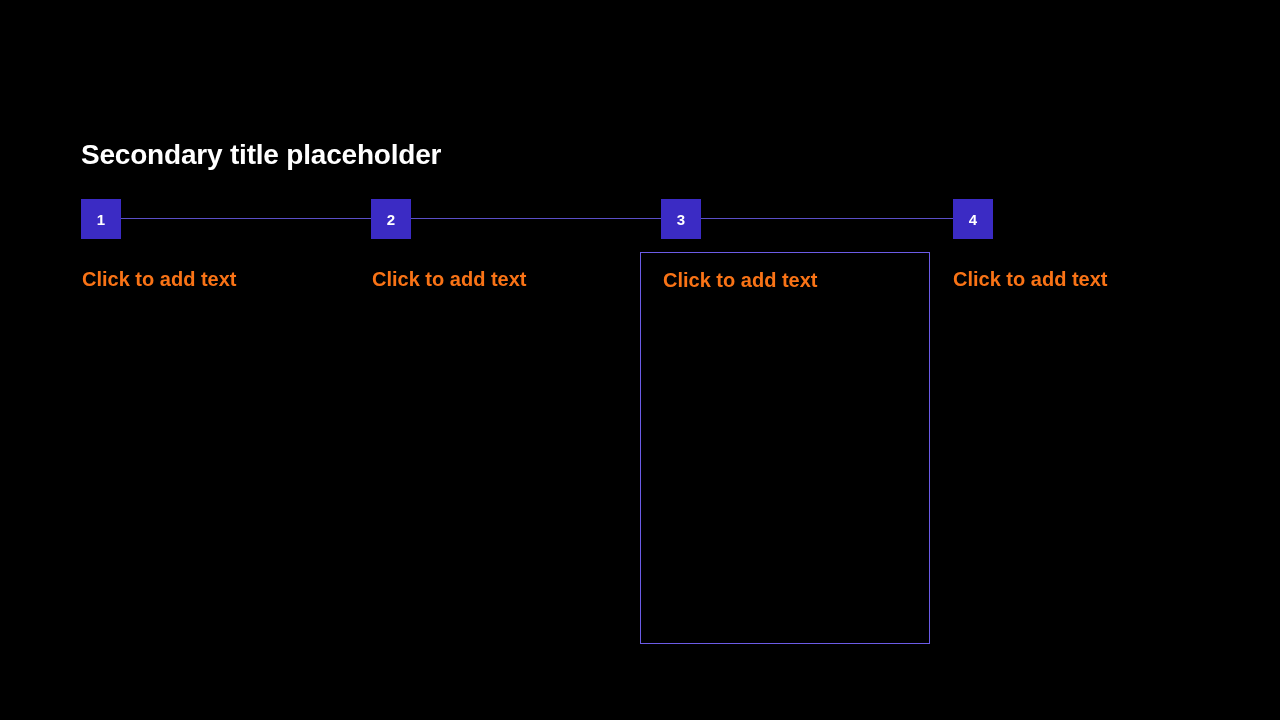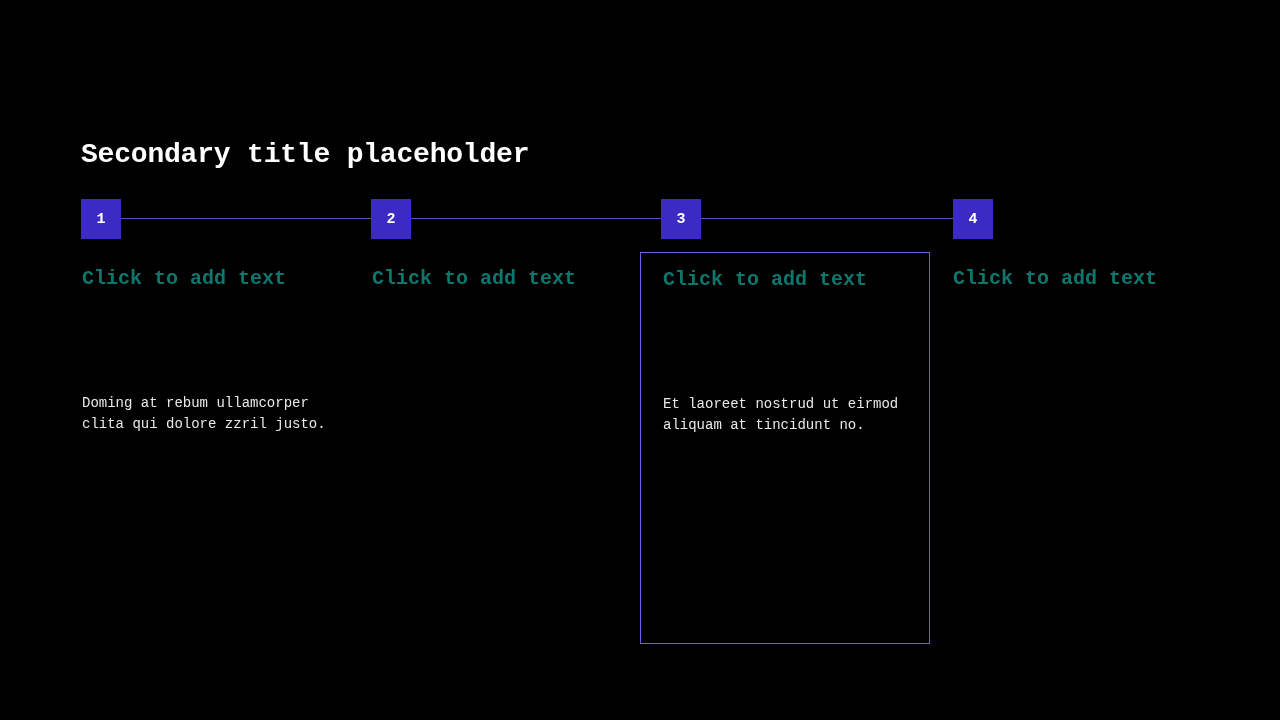--- a/index.html
+++ b/index.html
@@ -14,21 +14,20 @@
     overflow: hidden;
     font-family: "Liberation Sans", sans-serif;
     -webkit-font-smoothing: antialiased;
   }
 
   #slide {
     position: relative;
     width: 1264px;
     height: 720px;
     background: #000000;
-    font-family: Liberation Mono, monospace;
   }
 
   
   #slide-title {
     position: absolute;
     left: 81px;
     top: 138px;
     font-size: 28px;
     font-weight: bold;
     color: #ffffff;
@@ -90,21 +89,21 @@
   .column.selected {
     border: 1px solid #6c5ce7;
   }
 
   .col-heading {
     position: absolute;
     left: 22px;
     top: 14px;
     font-size: 20px;
     font-weight: bold;
-    color: #0f766e;
+    color: #f97316;
     line-height: 26px;
     white-space: nowrap;
   }
   .col-body {
     position: absolute;
     left: 22px;
     top: 141px;
     width: 258px;
     font-size: 14px;
     font-weight: normal;
@@ -134,29 +133,27 @@
     <div class="step-badge badge-3">
       <span>3</span>
     </div>
     <div class="step-badge badge-4">
       <span>4</span>
     </div>
   </div>
 
   <div class="column col-1">
     <div class="col-heading">Click to add text</div>
-    <div class="col-body">Doming at rebum ullamcorper clita qui dolore zzril justo.</div>
   </div>
 
   <div class="column col-2">
     <div class="col-heading">Click to add text</div>
   </div>
 
   <div class="column col-3 selected">
     <div class="col-heading">Click to add text</div>
-    <div class="col-body">Et laoreet nostrud ut eirmod aliquam at tincidunt no.</div>
   </div>
 
   <div class="column col-4">
     <div class="col-heading">Click to add text</div>
   </div>
 
 </div>
 
 </body></html>

